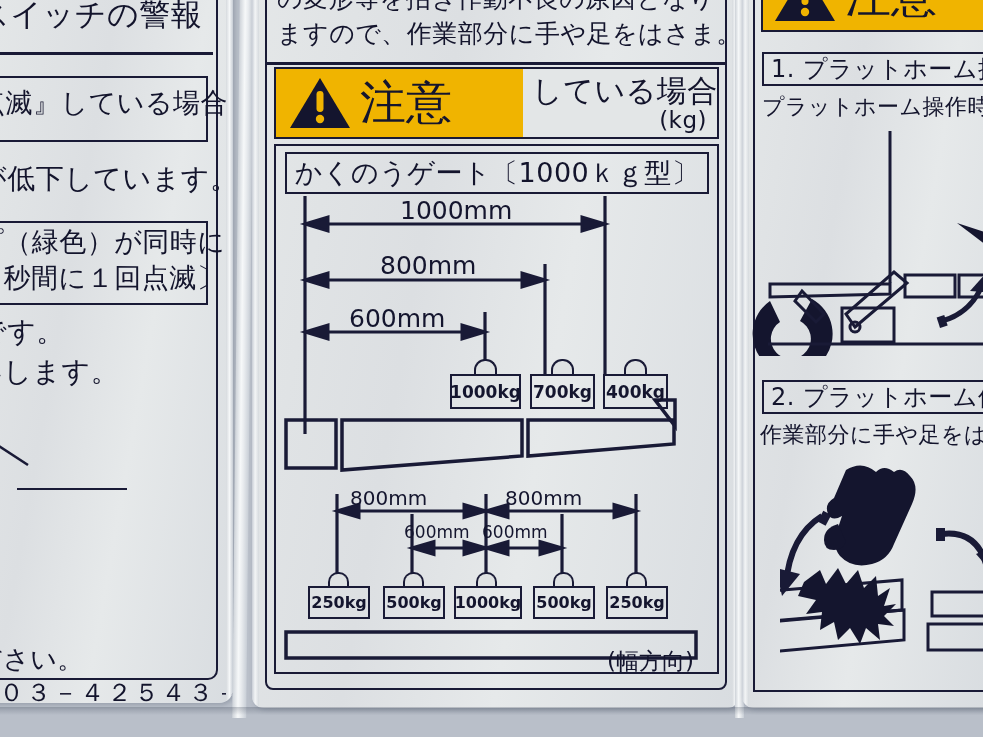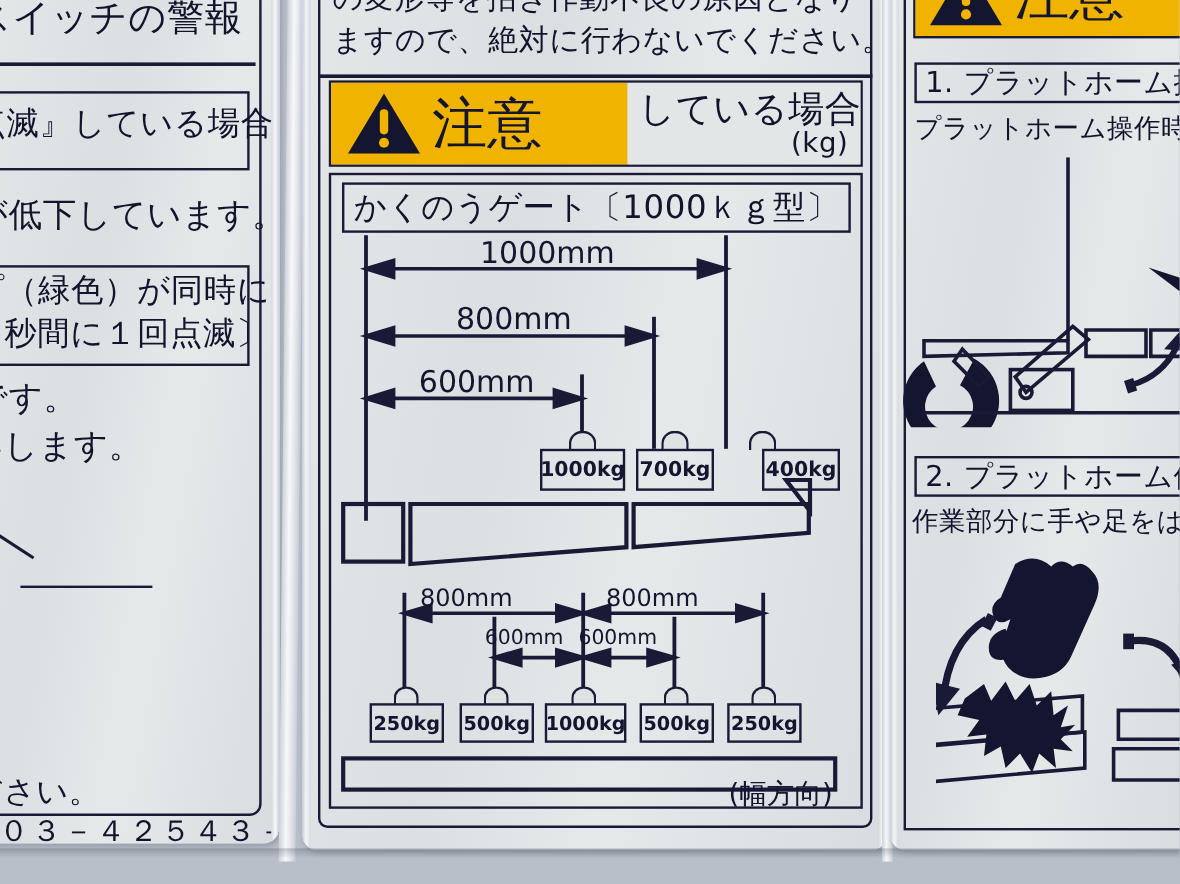--- a/index.html
+++ b/index.html
@@ -90,21 +90,21 @@
 
   <div class="panel sheen" style="left:252px;top:-14px;width:487px;height:722px;border-radius:0 0 12px 12px;
               box-shadow:2px 2px 5px rgba(60,70,90,.25);">
 
     <div class="edge-l" style="left:0;top:0;"></div>
     <div class="edge-r" style="right:0;top:0;"></div>
 
     <div class="frame" style="left:13px;top:-26px;width:462px;height:730px;border-radius:0 0 8px 8px;"></div>
 
     <div class="jp" style="position:absolute;left:25px;top:-4px;font-size:25px;">の変形等を招き作動不良の原因となり</div>
-    <div class="jp" style="position:absolute;left:25px;top:31px;font-size:25px;">ますので、絶対に行わないでください。</div>
+    <div class="jp" style="position:absolute;left:25px;top:31px;font-size:25px;">ますので、作業部分に手や足をはさま。</div>
     <div class="hline" style="left:13px;top:76px;width:462px;height:3px;"></div>
 
     <div class="caution-bar" style="left:22px;top:81px;width:445px;height:72px;">
       <div class="caution-yellow" style="width:247px;padding-left:12px;">
         <svg style="width:64px;height:56px;flex:none;">
           <polygon points="32,3 62,53 2,53" fill="#14152e"></polygon>
           <rect x="28.5" y="16" width="7" height="21" rx="3.4" fill="#f0b400"></rect>
           <circle cx="32" cy="44" r="4.2" fill="#f0b400"></circle>
         </svg>
         <span class="caution-word" style="font-size:46px;margin-left:8px;">注意</span>
@@ -167,21 +167,21 @@
       </div>
     </div>
     <div style="position:absolute;left:278px;top:388px;">
       <div class="knob" style="left:21px;top:-15px;width:23px;height:16px;border-radius:11px 11px 0 0;"></div>
       <div class="wbox" style="left:0;top:0;width:65px;height:35px;">
         <span class="wlabel" style="font-size:17px;">700kg</span>
       </div>
     </div>
     <div style="position:absolute;left:351px;top:388px;">
       <div class="knob" style="left:21px;top:-15px;width:23px;height:16px;border-radius:11px 11px 0 0;"></div>
-      <div class="wbox" style="left:0;top:0;width:65px;height:35px;margin-left:32px;">
+      <div class="wbox" style="left:0;top:0;width:65px;height:35px;">
         <span class="wlabel" style="font-size:17px;">400kg</span>
       </div>
     </div>
 
 
     <svg style="position:absolute;left:22px;top:500px;width:445px;height:190px;">
       <g stroke="#191a36" stroke-width="3.2" fill="none">
 
         <line x1="63" y1="8" x2="63" y2="90"></line>
         <line x1="138" y1="28" x2="138" y2="90"></line>

